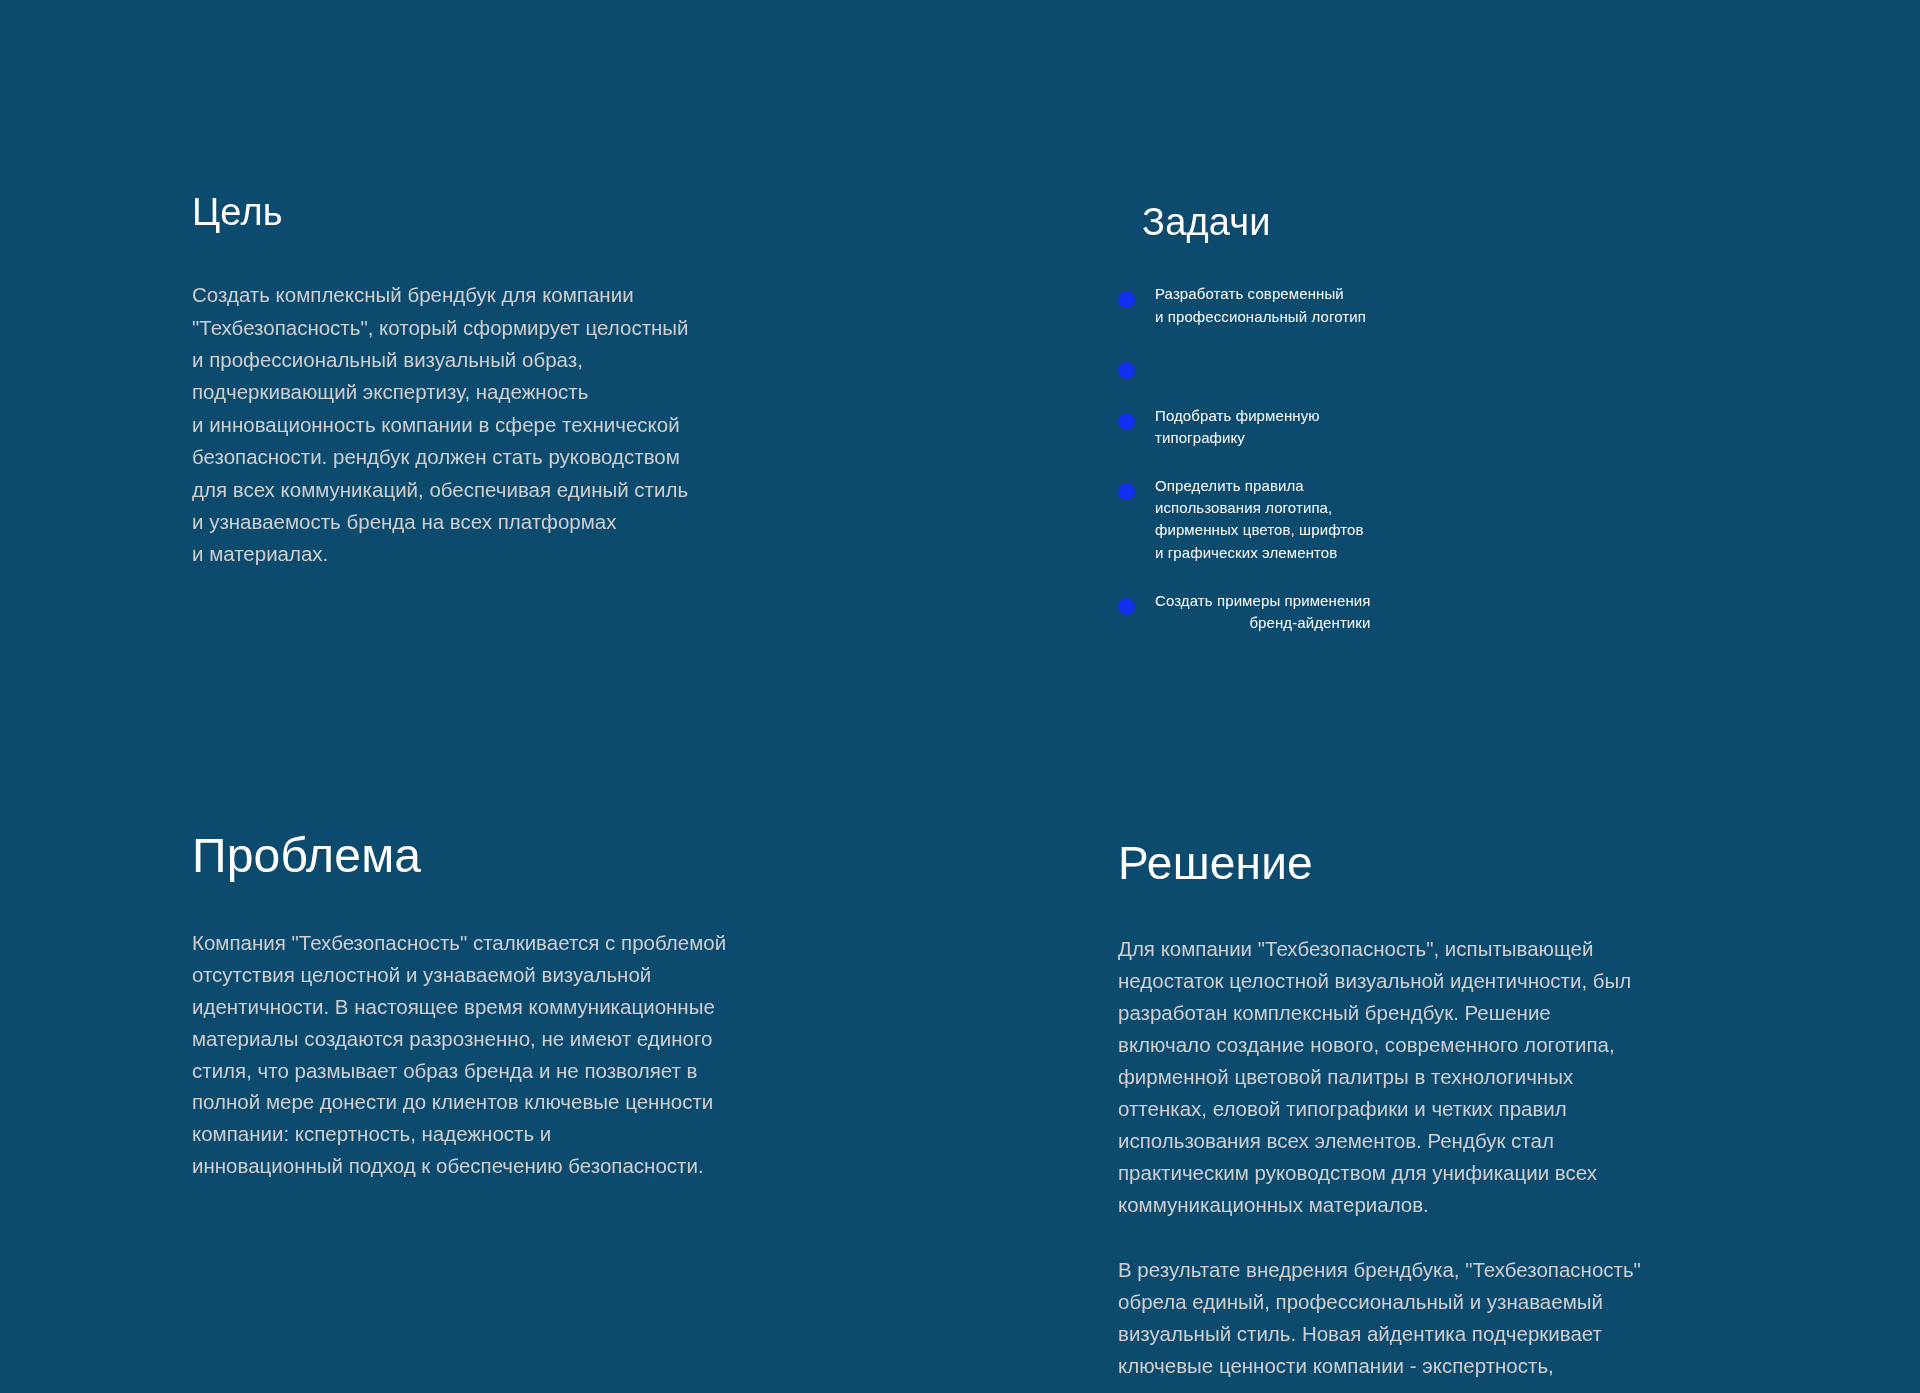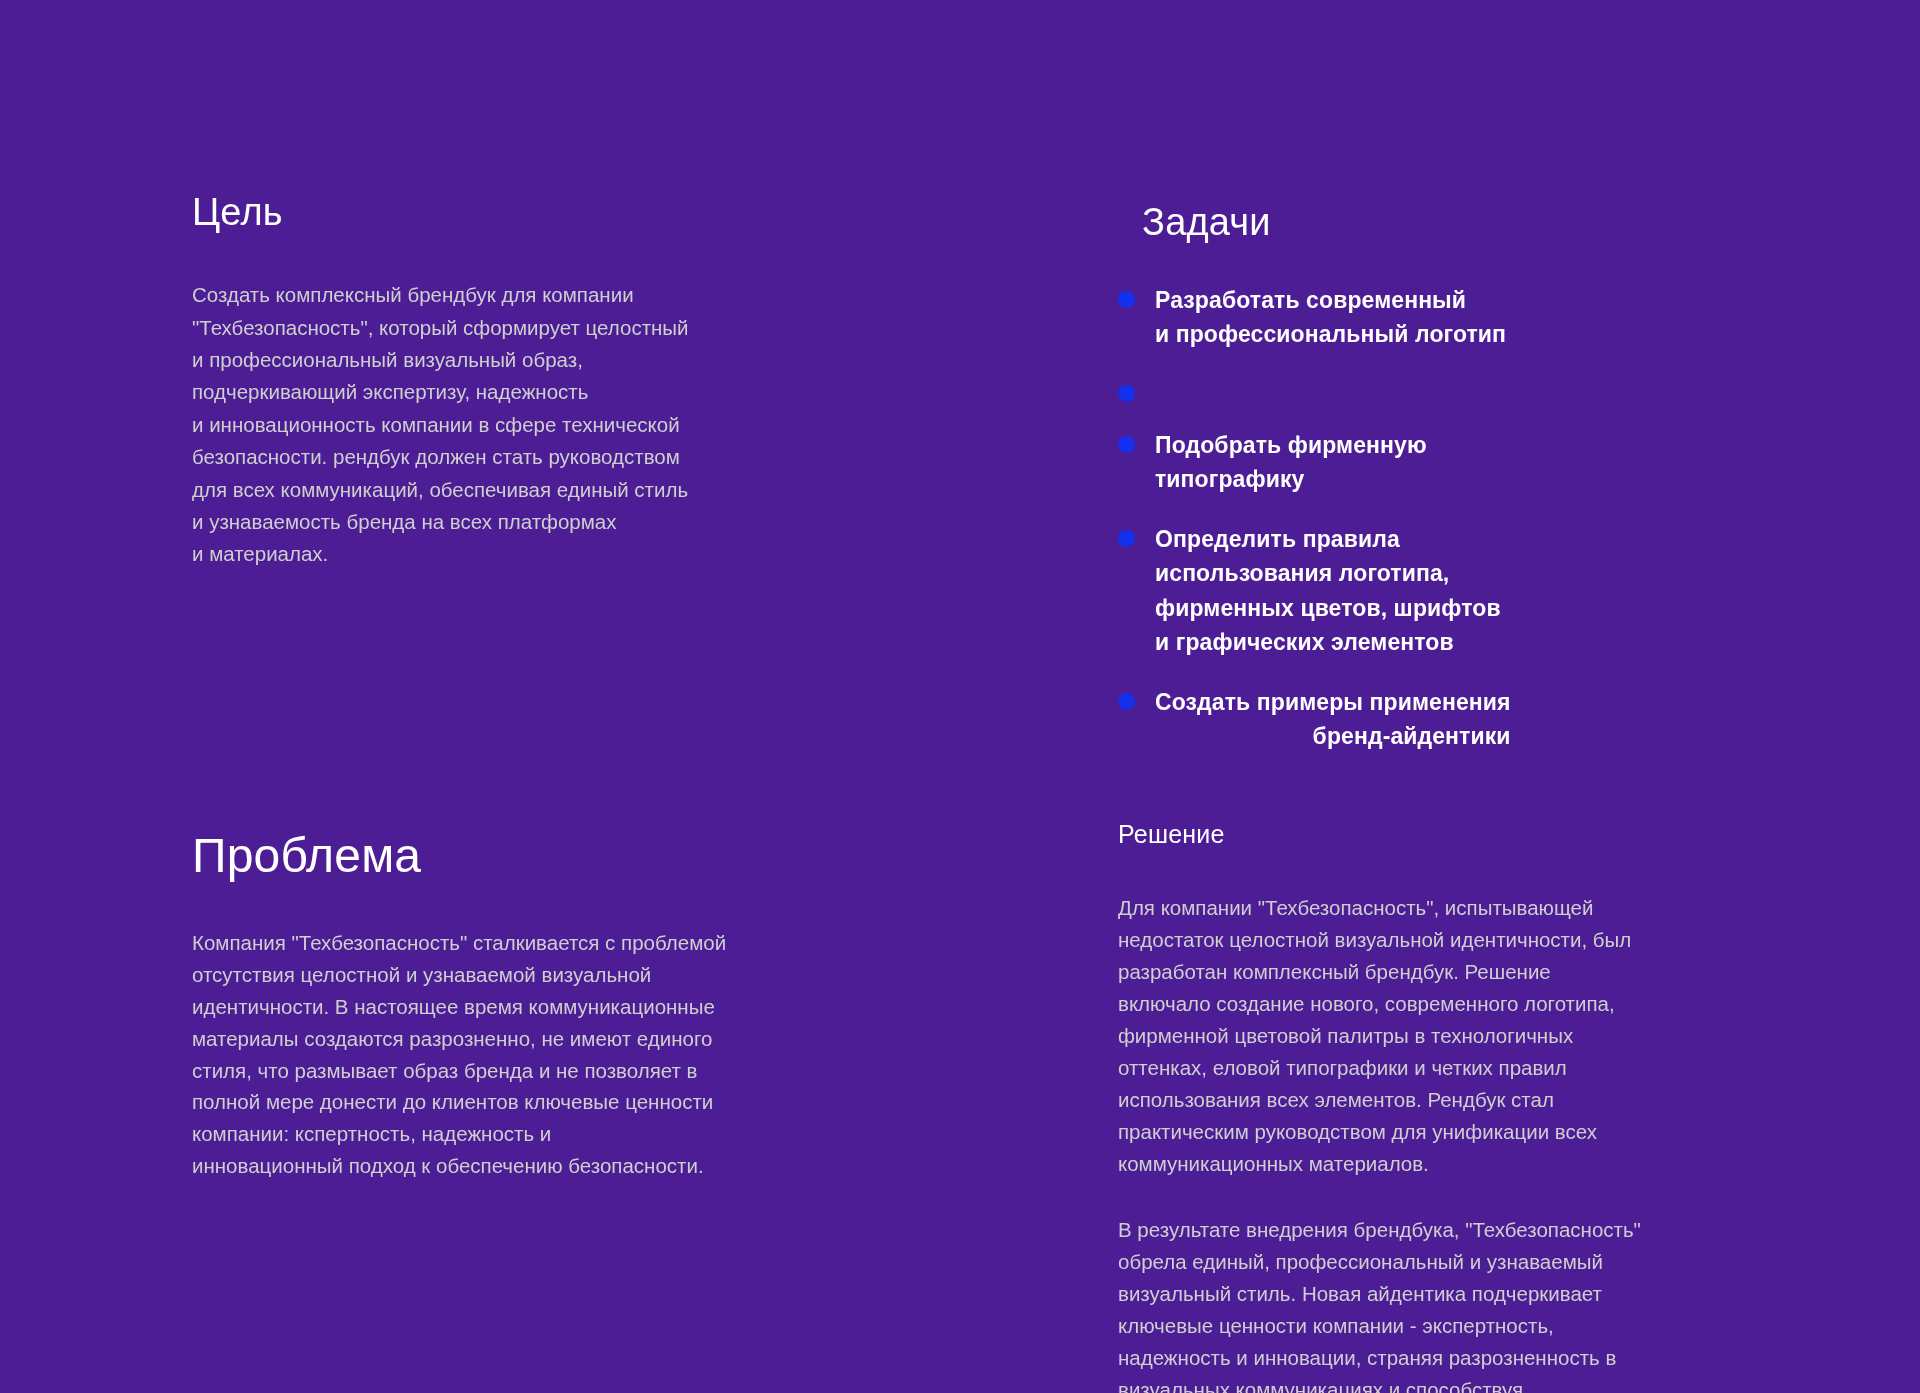--- a/index.html
+++ b/index.html
@@ -82,22 +82,22 @@
     flex: 0 0 auto;
     width: 17px;
     height: 17px;
     border-radius: 50%;
     background: #1230ee;
     margin-top: 8px;
     margin-right: 20px;
   }
   .task-label {
     color: #ffffff;
-    font-size: 23px;
-    font-weight: 700;
+    font-size: 15px;
+    font-weight: 400;
     line-height: 1.48;
     white-space: pre-line;
     letter-spacing: 0.1px;
   }
 
   
   #problem-block {
     left: 192px;
     top: 790px;
     width: 620px;
@@ -111,35 +111,35 @@
     line-height: 1.56;
   }
 
   
   #solution-block {
     left: 1118px;
     top: 800px;
     width: 620px;
   }
   #solution-block .heading {
-    font-size: 25px;
+    font-size: 46px;
     margin-bottom: 44px;
   }
   #solution-block .body-text {
     font-size: 20.5px;
     line-height: 1.56;
   }
   #solution-block .body-text + .body-text {
     margin-top: 34px;
   }
 </style>
 </head>
 <body style="background: rgb(20, 20, 20);">
 
-<div class="slide" style="background: #4c1d95;">
+<div class="slide" style="background: #0c4a6e;">
 
   <section class="block" id="goal-block">
     <h2 class="heading" style="color: rgb(255, 255, 255);">Цель</h2>
     <p class="body-text" style="color: rgb(207, 207, 207);">Создать комплексный брендбук для компании
 "Техбезопасность", который сформирует целостный
 и профессиональный визуальный образ,
 подчеркивающий экспертизу, надежность
 и инновационность компании в сфере технической
 безопасности. рендбук должен стать руководством
 для всех коммуникаций, обеспечивая единый стиль

